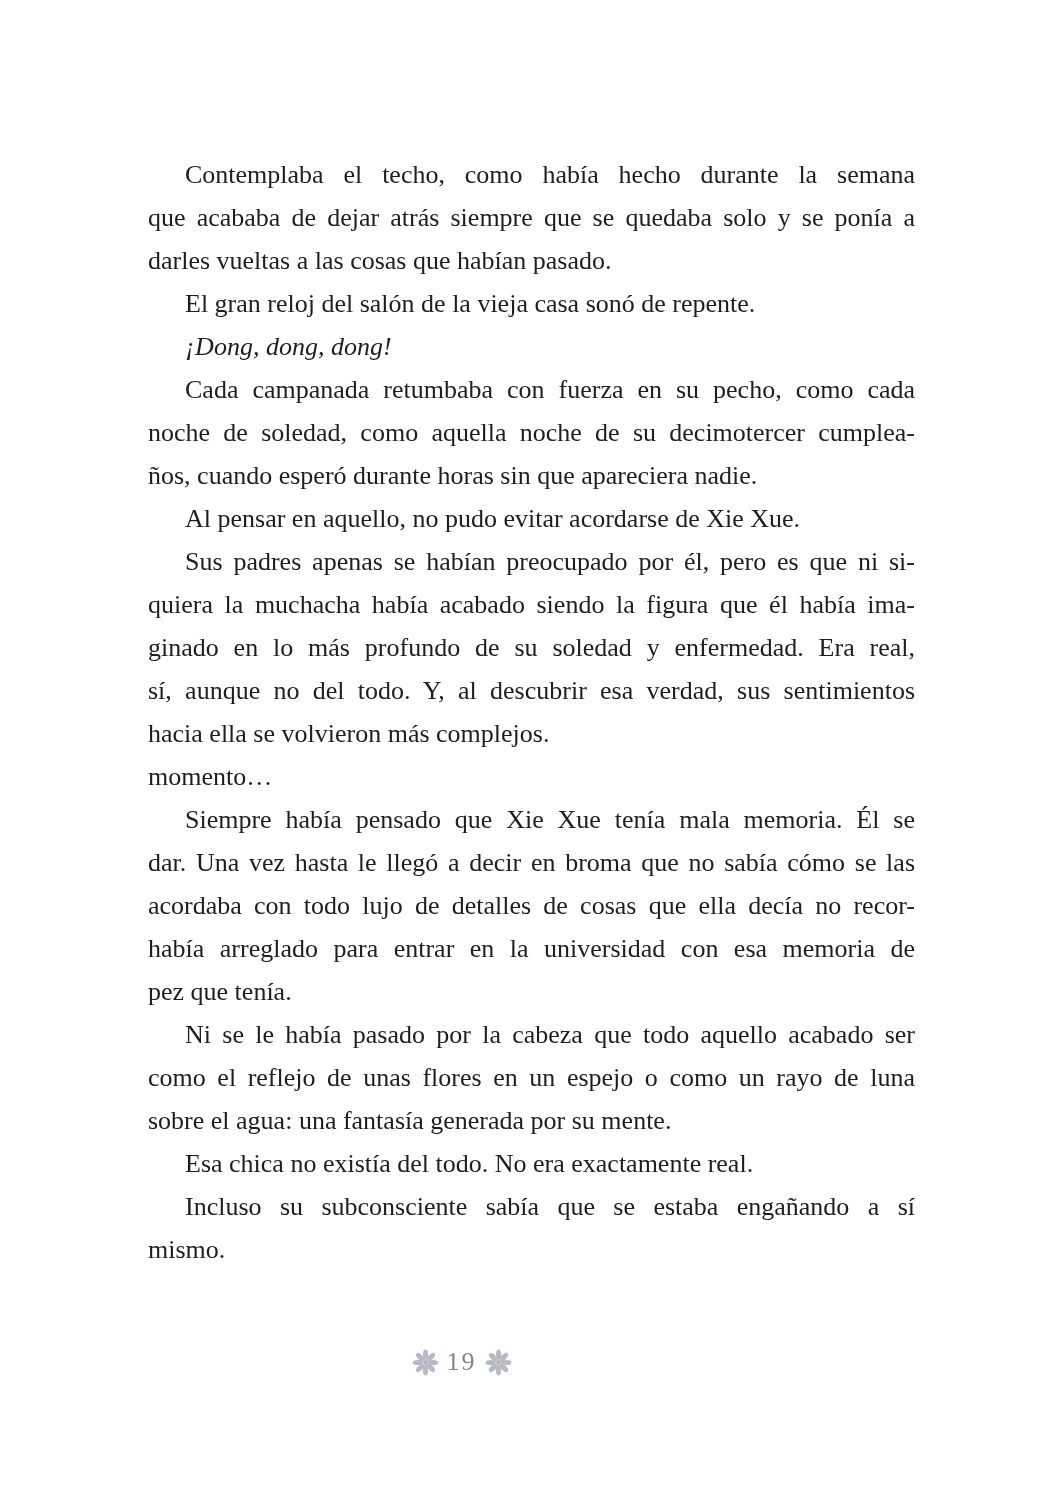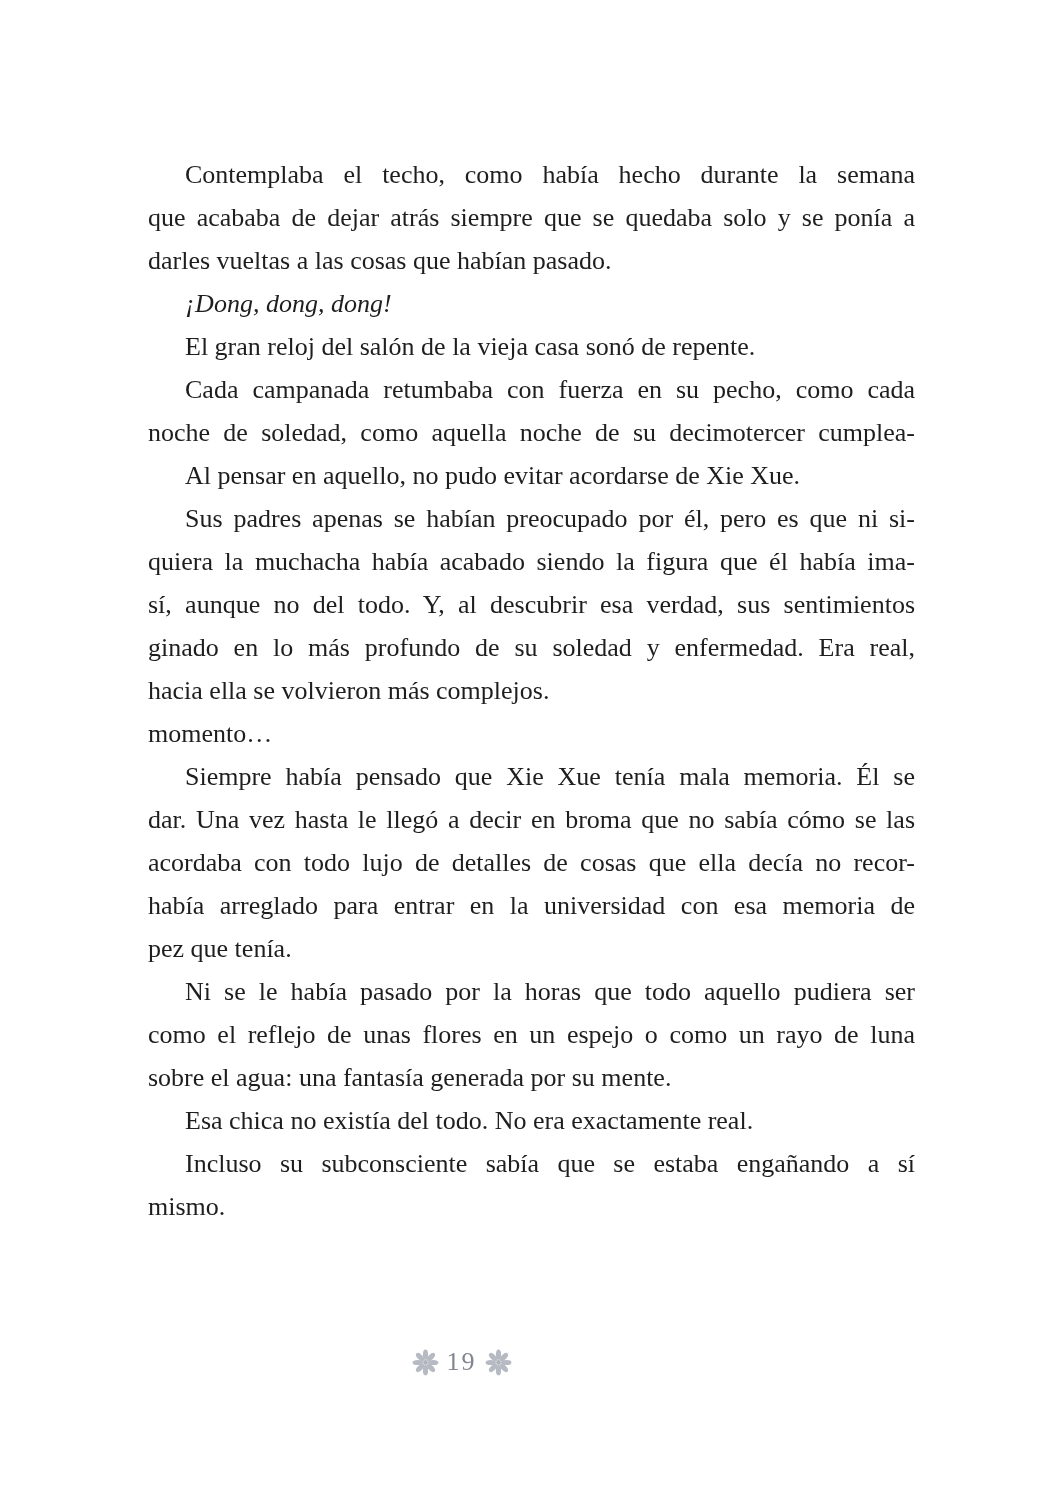--- a/index.html
+++ b/index.html
@@ -73,52 +73,53 @@
 <body>
 
 <div class="page">
 
   <div class="page-text">
       <div class="paragraph">
         <div class="line indent">Contemplaba el techo, como había hecho durante la semana</div>
         <div class="line">que acababa de dejar atrás siempre que se quedaba solo y se ponía a</div>
         <div class="line last">darles vueltas a las cosas que habían pasado.</div>
       </div>
+      <div class="paragraph">
+        <div class="line last indent">El gran reloj del salón de la vieja casa sonó de repente.</div>
+      </div>
       <div class="paragraph italic">
         <div class="line last indent">¡Dong, dong, dong!</div>
       </div>
       <div class="paragraph">
-        <div class="line last indent">El gran reloj del salón de la vieja casa sonó de repente.</div>
-      </div>
-      <div class="paragraph">
         <div class="line indent">Cada campanada retumbaba con fuerza en su pecho, como cada</div>
         <div class="line">noche de soledad, como aquella noche de su decimotercer cumplea-</div>
+        <div class="line last">ños, cuando esperó durante horas sin que apareciera nadie.</div>
       </div>
       <div class="paragraph">
         <div class="line last indent">Al pensar en aquello, no pudo evitar acordarse de Xie Xue.</div>
       </div>
       <div class="paragraph">
         <div class="line indent">Sus padres apenas se habían preocupado por él, pero es que ni si-</div>
         <div class="line">quiera la muchacha había acabado siendo la figura que él había ima-</div>
+        <div class="line">ginado en lo más profundo de su soledad y enfermedad. Era real,</div>
         <div class="line">sí, aunque no del todo. Y, al descubrir esa verdad, sus sentimientos</div>
-        <div class="line">ginado en lo más profundo de su soledad y enfermedad. Era real,</div>
         <div class="line last">hacia ella se volvieron más complejos.</div>
       </div>
       <div class="paragraph">
         <div class="line last">momento…</div>
       </div>
       <div class="paragraph">
         <div class="line indent">Siempre había pensado que Xie Xue tenía mala memoria. Él se</div>
         <div class="line">dar. Una vez hasta le llegó a decir en broma que no sabía cómo se las</div>
         <div class="line">acordaba con todo lujo de detalles de cosas que ella decía no recor-</div>
         <div class="line">había arreglado para entrar en la universidad con esa memoria de</div>
         <div class="line last">pez que tenía.</div>
       </div>
       <div class="paragraph">
-        <div class="line indent">Ni se le había pasado por la horas que todo aquello pudiera ser</div>
+        <div class="line indent">Ni se le había pasado por la cabeza que todo aquello acabado ser</div>
         <div class="line">como el reflejo de unas flores en un espejo o como un rayo de luna</div>
         <div class="line last">sobre el agua: una fantasía generada por su mente.</div>
       </div>
       <div class="paragraph">
         <div class="line last indent">Esa chica no existía del todo. No era exactamente real.</div>
       </div>
       <div class="paragraph">
         <div class="line indent">Incluso su subconsciente sabía que se estaba engañando a sí</div>
         <div class="line last">mismo.</div>
       </div>

